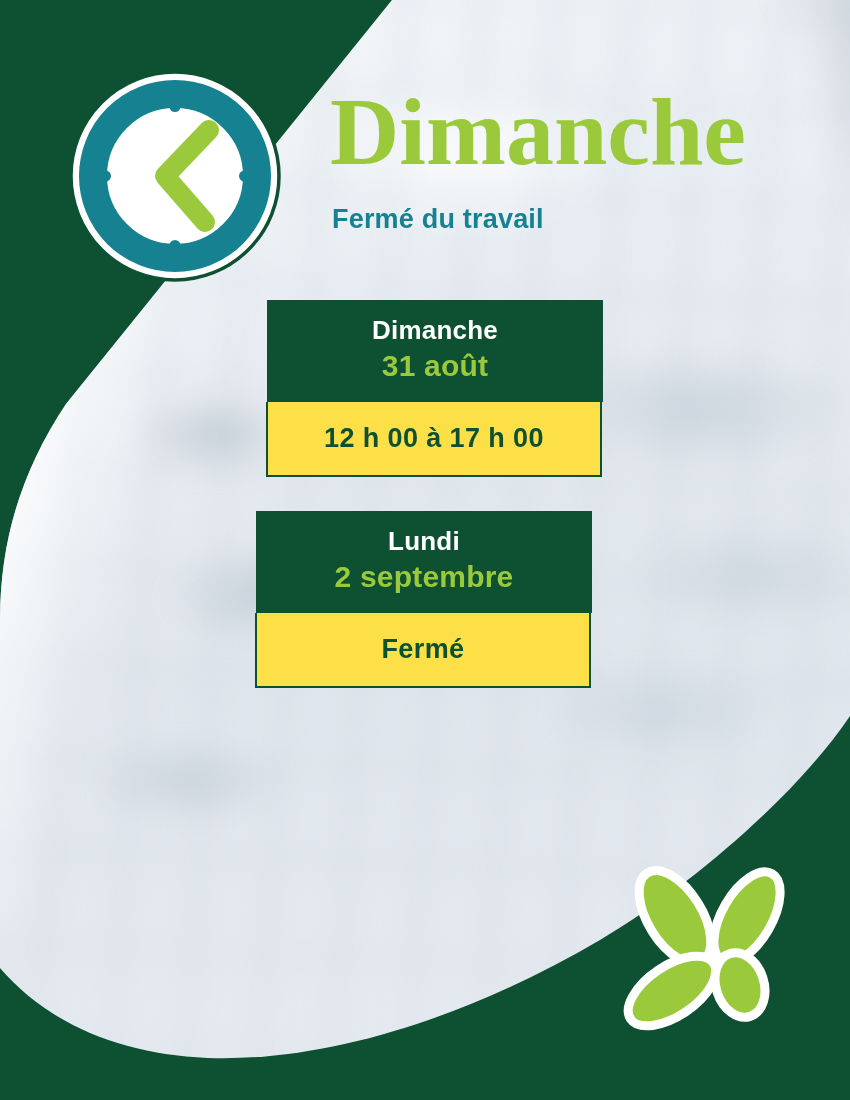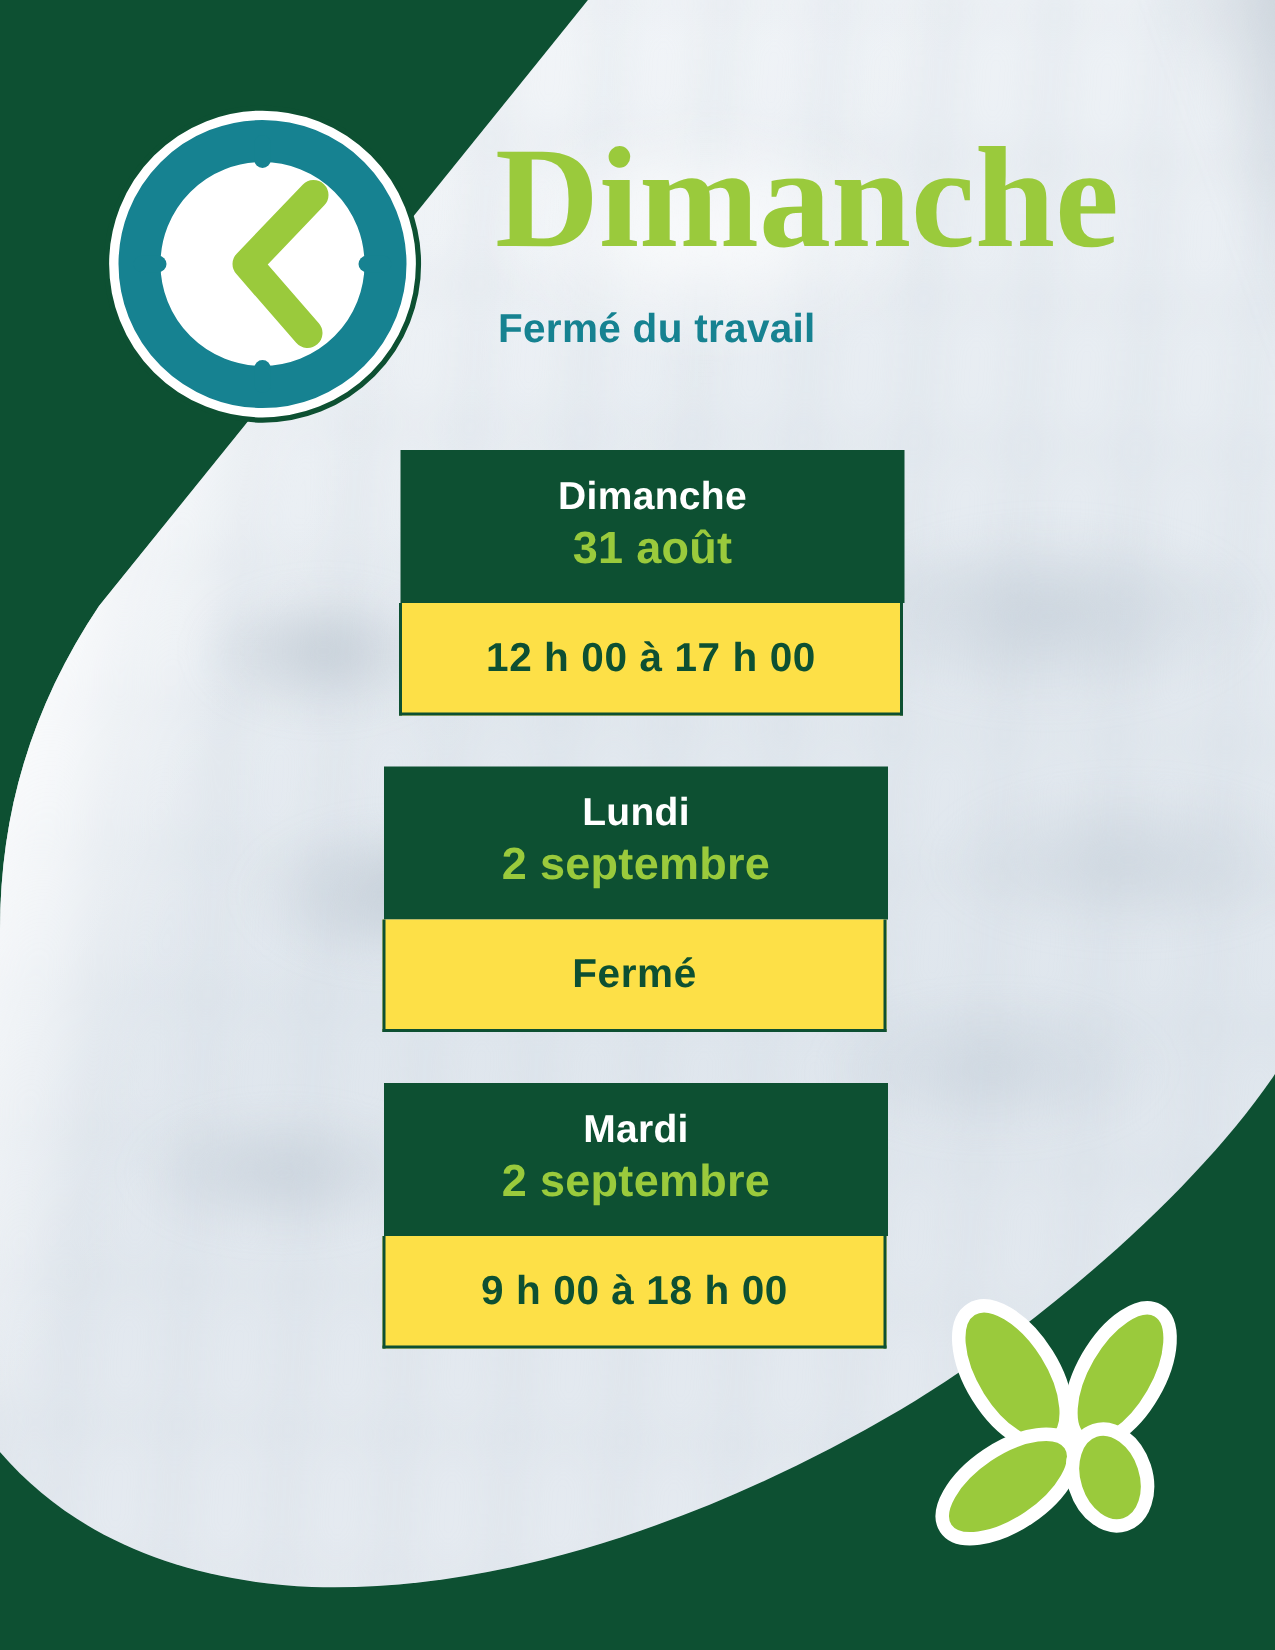--- a/index.html
+++ b/index.html
@@ -127,29 +127,20 @@
   <div class="card" id="card-1">
     <div class="head">
       <div class="day">Lundi</div>
       <div class="date">2 septembre</div>
     </div>
     <div class="body">
       <div class="hours">Fermé</div>
     </div>
   </div>
 
-  <div class="card" id="card-2">
-    <div class="head">
-      <div class="day">Mardi</div>
-      <div class="date">2 septembre</div>
-    </div>
-    <div class="body">
-      <div class="hours">9 h 00 à 18 h 00</div>
-    </div>
-  </div>
 
   <div class="logo">
     <svg width="200" height="200" viewBox="0 0 200 200" aria-hidden="true">
       <g stroke="#ffffff" stroke-width="9">
         <ellipse cx="63" cy="62" rx="27" ry="52" fill="#9ACA3C" transform="rotate(-32 63 62)"></ellipse>
         <ellipse cx="135" cy="62" rx="25" ry="50" fill="#9ACA3C" transform="rotate(30 135 62)"></ellipse>
         <ellipse cx="60" cy="136" rx="25" ry="50" fill="#9ACA3C" transform="rotate(56 60 136)"></ellipse>
         <ellipse cx="128" cy="130" rx="24" ry="33" fill="#9ACA3C" transform="rotate(-18 128 130)"></ellipse>
       </g>
     </svg>

